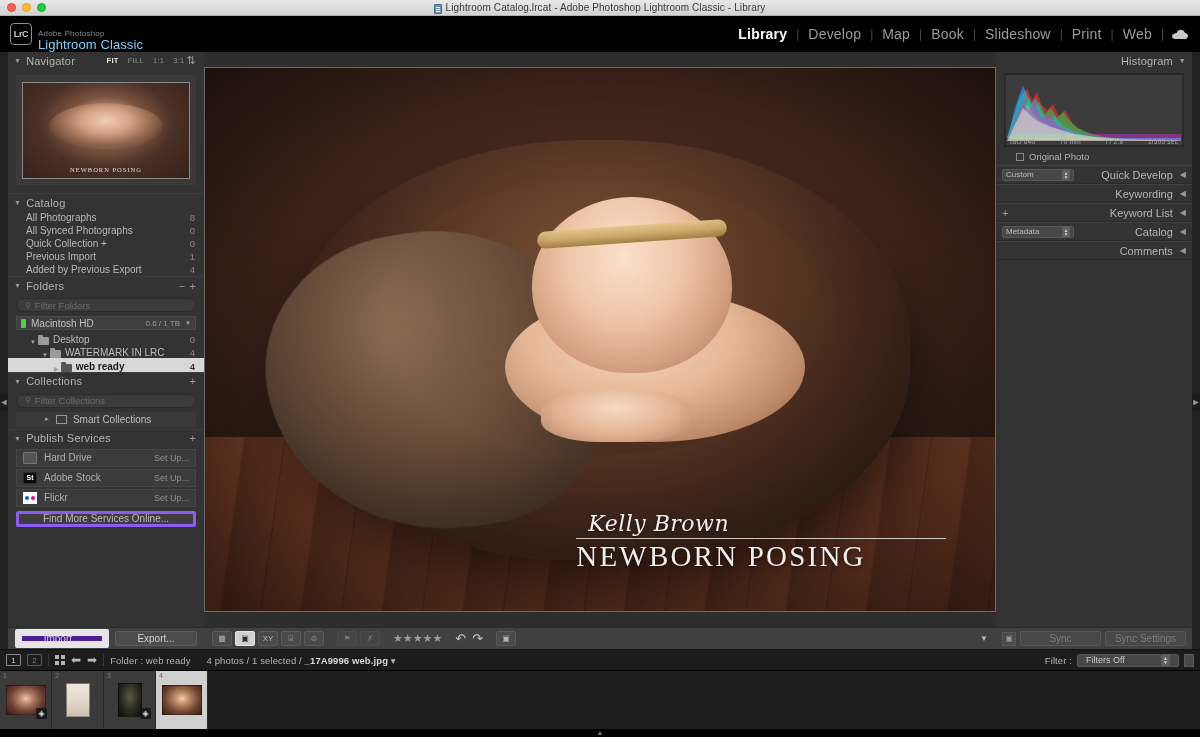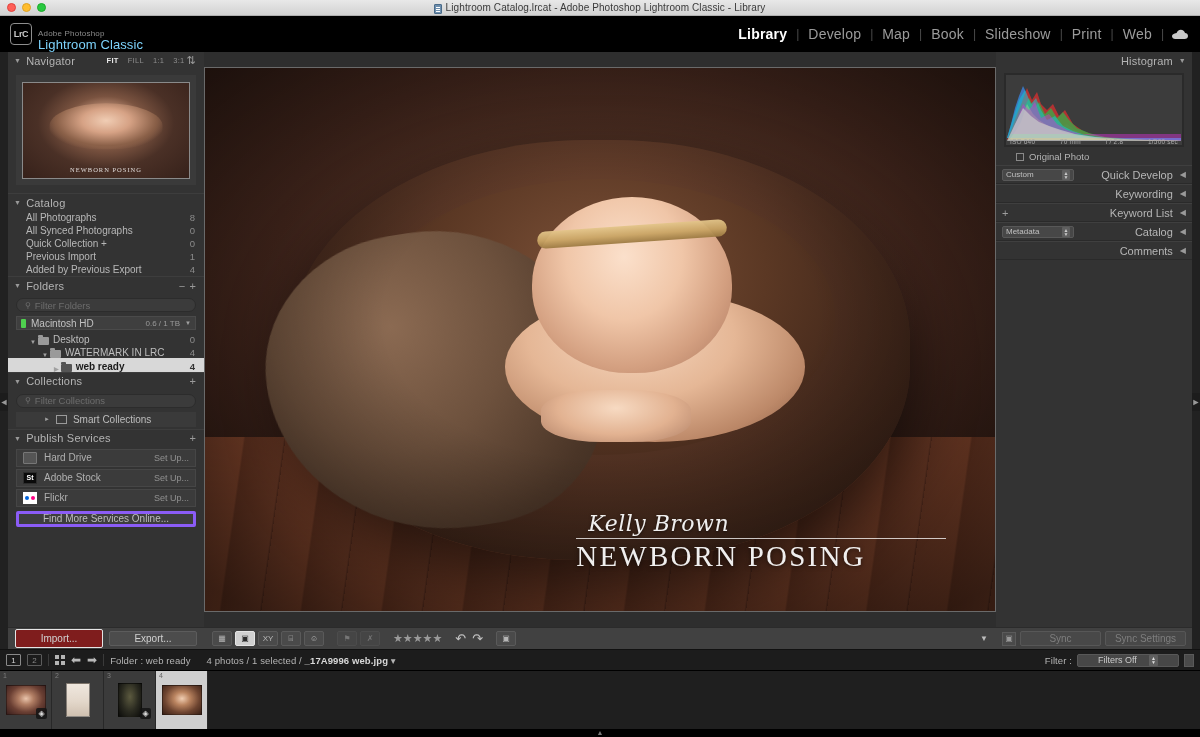--- a/index.html
+++ b/index.html
@@ -349,21 +349,21 @@
   .fs-div{ width:1px;height:12px;background:#3a3a3a;}
   .gridicon{ display:grid; grid-template-columns:repeat(2,4px); grid-template-rows:repeat(2,4px);
     gap:2px; }
   .gridicon i{ background:#b4b4b4; display:block; }
   .navarrow{ color:#b9b9b9; font-size:12px; }
   .fs-text{ font-size:9.5px; color:#b4b4b4; letter-spacing:.1px;}
   .fs-text b{ font-weight:bold; color:#d8d8d8;}
   .filter-right{ margin-left:auto; display:flex; align-items:center; gap:5px;}
   .filt-sel{
     width:102px;height:13px;background:#474747;border:1px solid #585858;border-radius:2px;
-    display:flex;align-items:center;padding:0 20px;font-size:9px;color:#cacaca;
+    display:flex;align-items:center;padding:0 8px;font-size:9px;color:#cacaca;
   }
   .filt-sel .spin{margin-left:auto;width:9px;height:11px;background:#5f5f5f;border-radius:1px;
     color:#ddd;font-size:5px;display:flex;flex-direction:column;align-items:center;justify-content:center;line-height:4px;}
   .filt-end{ width:10px;height:13px;background:#4a4a4a;border:1px solid #5a5a5a;}
 
   
   .filmstrip{
     position:absolute; left:0; top:671px; width:1200px; height:58px;
     background:#2e2e2e; display:flex; align-items:flex-start;
   }
@@ -690,21 +690,21 @@
 
       <div class="sync-bar">
         <div class="sync-sq">▣</div>
         <div class="sync-btn">Sync</div>
         <div class="sync-btn">Sync Settings</div>
       </div>
     </div>
   </div>
 
   <div style="position:absolute;left:8px;top:627px;width:196px;height:22px;background:#414141;border-top:1px solid #2b2b2b;display:flex;align-items:center;gap:6px;padding:0 7px;">
-    <div style="flex:1;height:19px;background:#7f1d1d;border:1px solid #e5e5e5;border-radius:2px;display:flex;align-items:center;justify-content:center;font-size:10px;color:#d0d0d0;">Import...</div>
+    <div style="flex:1;height:19px;background:#4c1d95;border:7px solid #e5e5e5;border-radius:2px;display:flex;align-items:center;justify-content:center;font-size:10px;color:#d0d0d0;">Import...</div>
     <div style="flex:1;height:15px;background:#4c4c4c;border:1px solid #5c5c5c;border-radius:2px;display:flex;align-items:center;justify-content:center;font-size:10px;color:#d0d0d0;">Export...</div>
   </div>
 
   <div class="fsbar">
     <div class="scr-btn">1</div>
     <div class="scr-btn sec">2</div>
     <div class="fs-div"></div>
     <div class="gridicon">
         <i></i>
         <i></i>

